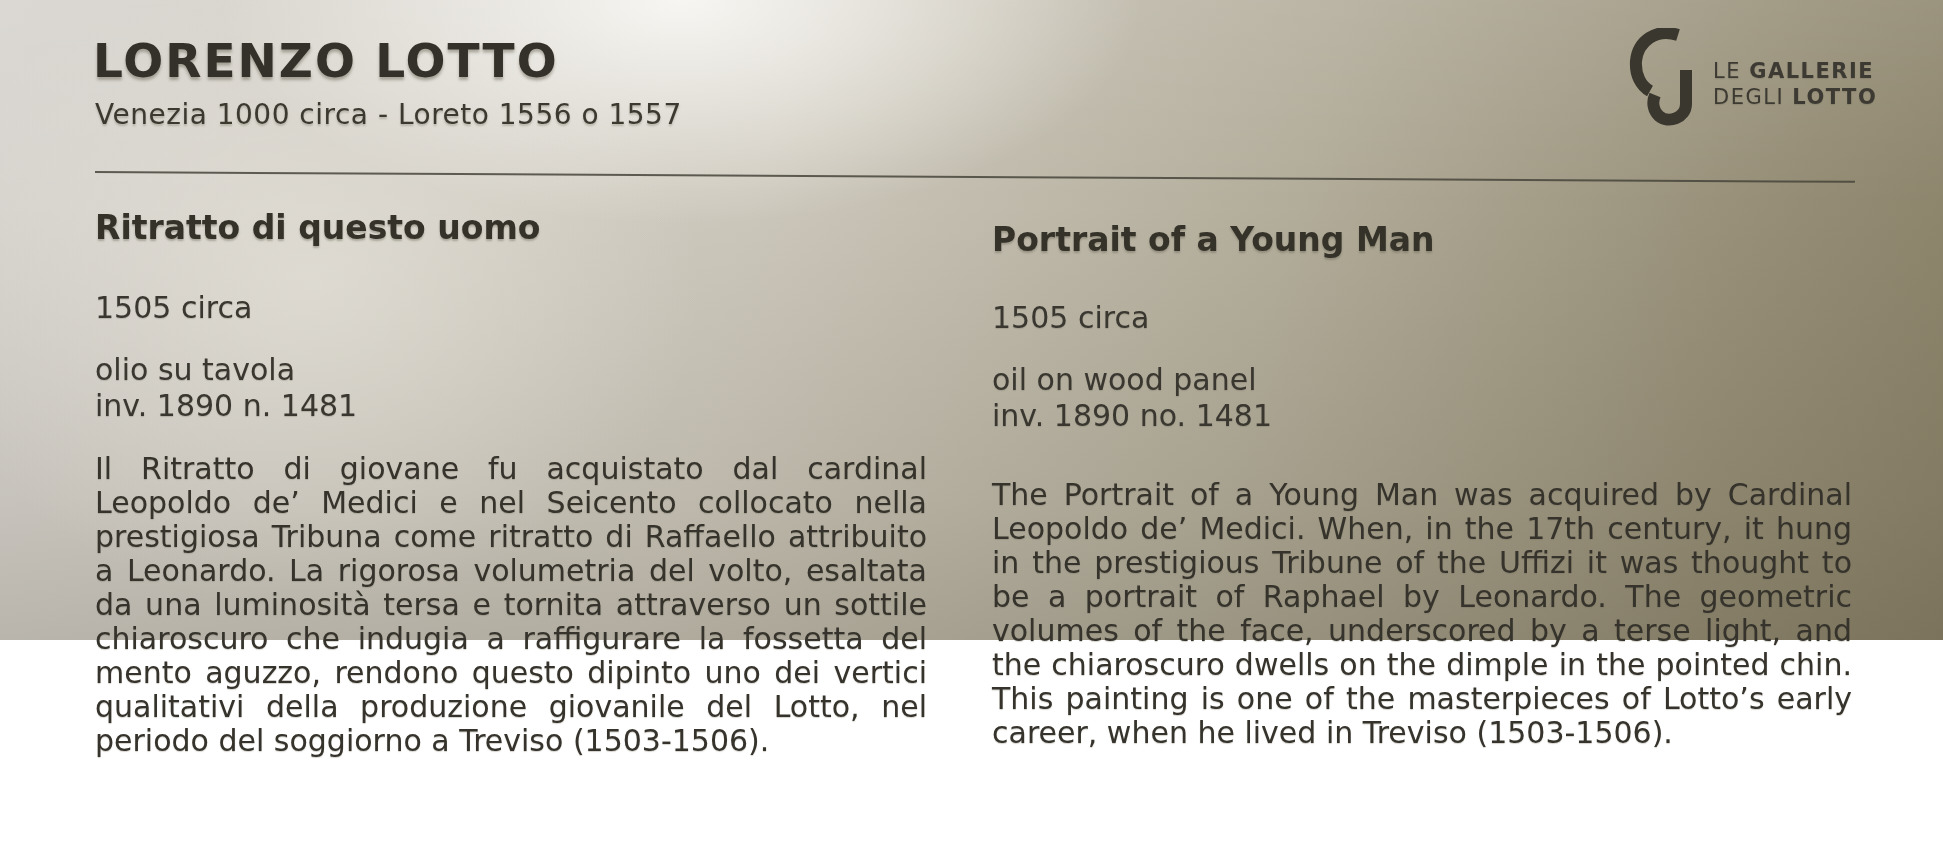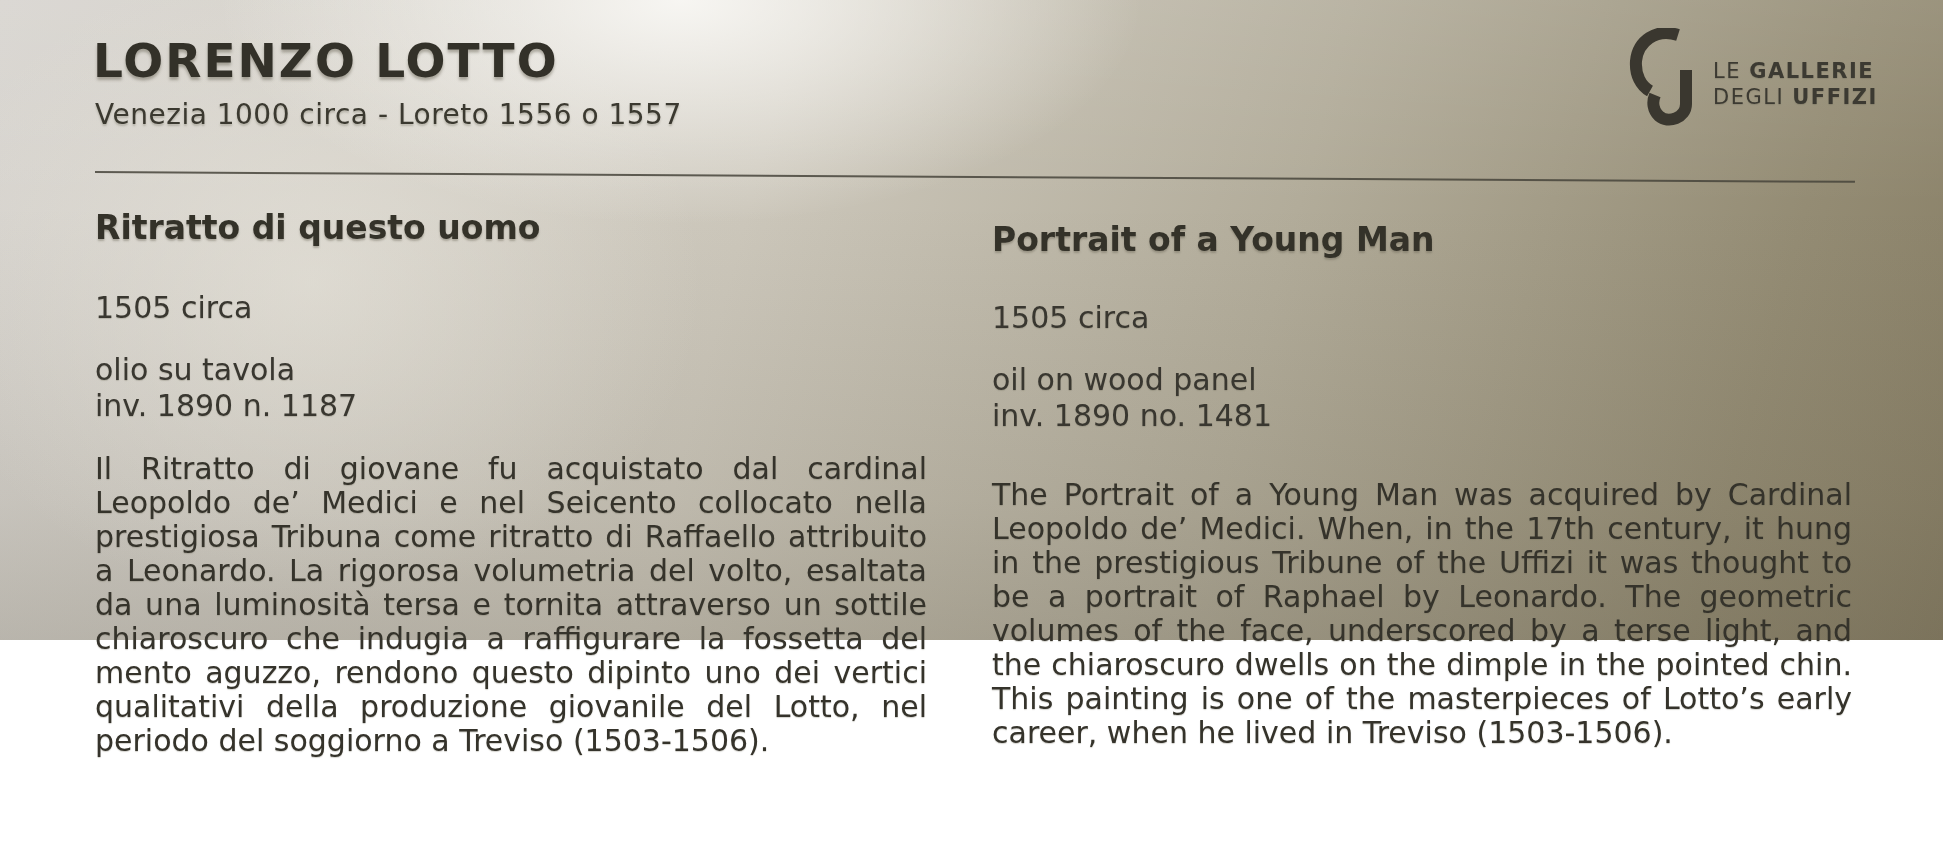--- a/index.html
+++ b/index.html
@@ -115,31 +115,31 @@
   <div class="artist-name">LORENZO LOTTO</div>
   <div class="artist-dates">Venezia 1000 circa - Loreto 1556 o 1557</div>
 
   <div class="logo">
     <svg class="logo-mark" viewBox="0 0 68 98" fill="none" xmlns="http://www.w3.org/2000/svg">
       <path d="M50,7 C28,0 10,13 8,33 C7,47 13,58 22,63" stroke="#3a372f" stroke-width="12" fill="none"></path>
       <path d="M58,42 L58,76 C58,90 40,96 31,88 C25,82 24,74 27,67" stroke="#3a372f" stroke-width="12" fill="none"></path>
     </svg>
     <div class="logo-text">
       <div><span>LE</span> <b>GALLERIE</b></div>
-      <div><span>DEGLI</span> <b>UFFIZI</b></div>
+      <div><span>DEGLI</span> <b>LOTTO</b></div>
     </div>
   </div>
 
   <div class="divider"></div>
 
   <div class="art-title col-it t-it">Ritratto di questo uomo</div>
   <div class="meta col-it d-it">1505 circa</div>
   <div class="meta col-it m-it">
     <div>olio su tavola</div>
-    <div>inv. 1890 n. 1187</div>
+    <div>inv. 1890 n. 1481</div>
   </div>
   <div class="body-text col-it p-it">Il Ritratto di giovane fu acquistato dal cardinal Leopoldo de’ Medici e nel Seicento collocato nella prestigiosa Tribuna come ritratto di Raffaello attribuito a Leonardo. La rigorosa volumetria del volto, esaltata da una luminosità tersa e tornita attraverso un sottile chiaroscuro che indugia a raffigurare la fossetta del mento aguzzo, rendono questo dipinto uno dei vertici qualitativi della produzione giovanile del Lotto, nel periodo del soggiorno a Treviso (1503-1506).</div>
 
   <div class="art-title col-en t-en">Portrait of a Young Man</div>
   <div class="meta col-en d-en">1505 circa</div>
   <div class="meta col-en m-en">
     <div>oil on wood panel</div>
     <div>inv. 1890 no. 1481</div>
   </div>
   <div class="body-text col-en p-en">The Portrait of a Young Man was acquired by Cardinal Leopoldo de’ Medici. When, in the 17th century, it hung in the prestigious Tribune of the Uffizi it was thought to be a portrait of Raphael by Leonardo. The geometric volumes of the face, underscored by a terse light, and the chiaroscuro dwells on the dimple in the pointed chin. This painting is one of the masterpieces of Lotto’s early career, when he lived in Treviso (1503-1506).</div>

